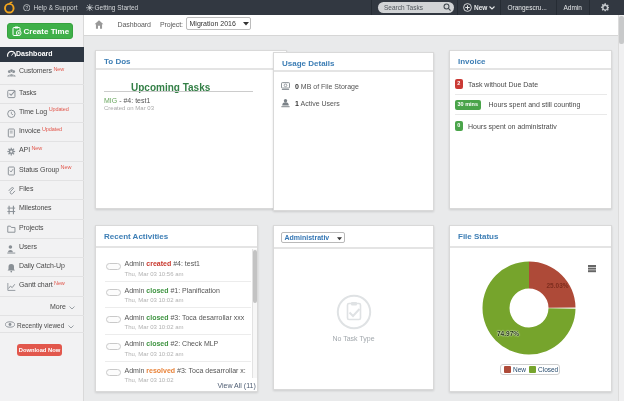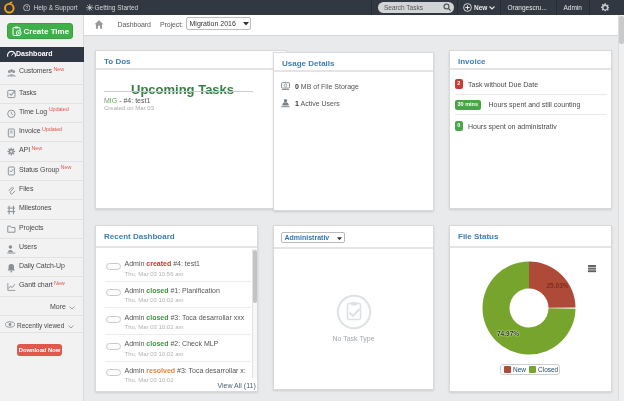--- a/index.html
+++ b/index.html
@@ -192,21 +192,21 @@
 <svg class="abs" style="left:68px;top:324.8px" width="6" height="4" viewBox="0 0 6 4">
     <path d="M0.5 0.5 L3 3 L5.5 0.5" fill="none" stroke="#9aa0a5" stroke-width="1"></path>
   </svg>
 
 <div class="abs" style="left:17px;top:343.5px;width:45px;height:12.5px;background:#e2574c;border-radius:3px;"></div>
 <div class="abs" style="left:17px;top:347px;width:45px;text-align:center;font-size:5.8px;font-weight:bold;color:#fff;">Download Now</div>
 
 <div class="card" style="left:95px;top:50px;width:192px;height:159px;">
   <div class="ctitle">To Dos</div>
   <div class="chline" style="top:17px;"></div>
-  <div class="abs" style="left:8px;top:30.5px;font-size:13px;font-weight:bold;color:#337f46;padding-left:27px;">Upcoming Tasks</div>
+  <div class="abs" style="left:8px;top:30.5px;font-size:10px;font-weight:bold;color:#337f46;padding-left:27px;">Upcoming Tasks</div>
   <div class="abs" style="left:8px;top:40.2px;width:149px;height:1px;background:#cccccc;"></div>
   <div class="abs" style="left:8px;top:45.5px;font-size:7px;color:#555;"><span style="color:#67a55c;">MIG</span> - #4: test1</div>
   <div class="abs" style="left:8px;top:53.5px;font-size:6px;color:#a9a9a9;">Created on Mar 03</div>
 </div>
 
 <div class="card" style="left:273px;top:52px;width:161px;height:159px;">
   <div class="ctitle">Usage Details</div>
   <div class="chline" style="top:17px;"></div>
   <svg class="abs" style="left:6.5px;top:28.5px" width="9" height="8.5" viewBox="0 0 10 9">
     <rect x="0.5" y="0.5" width="9" height="6" rx="1" fill="none" stroke="#7b8288" stroke-width="1"></rect>
@@ -229,21 +229,21 @@
   <div class="abs" style="left:18px;top:29.5px;font-size:7px;color:#4a4a4a;">Task without Due Date</div>
   <div class="abs" style="left:5px;top:42.6px;width:152px;height:1px;background:#e9e9e9;"></div>
   <div class="abs" style="left:5px;top:49.2px;width:25.5px;height:9.5px;background:#4aa44a;border-radius:2px;color:#fff;font-size:5.5px;font-weight:bold;text-align:center;line-height:9.5px;">30 mins</div>
   <div class="abs" style="left:38.5px;top:50.4px;font-size:7px;color:#4a4a4a;">Hours spent and still counting</div>
   <div class="abs" style="left:5px;top:63.4px;width:152px;height:1px;background:#e9e9e9;"></div>
   <div class="abs" style="left:5px;top:70.4px;width:7.5px;height:9.5px;background:#4aa44a;border-radius:2px;color:#fff;font-size:5.5px;font-weight:bold;text-align:center;line-height:9.5px;">0</div>
   <div class="abs" style="left:18px;top:71.6px;font-size:7px;color:#4a4a4a;">Hours spent on administrativ</div>
 </div>
 
 <div class="card" style="left:95px;top:225px;width:163px;height:167px;">
-  <div class="ctitle">Recent Dashboard</div>
+  <div class="ctitle">Recent Activities</div>
   <div class="chline" style="top:19.7px;"></div>
   <div class="abs" style="left:9.5px;top:36.6px;width:15px;height:7px;border:1px solid #c9c9c9;border-radius:4px;background:#fcfcfc;"></div>
     <div class="abs" style="left:28.5px;top:34.2px;font-size:7px;color:#555;white-space:nowrap;">Admin <b style="color:#c8372d">created</b> #4: test1</div>
     <div class="abs" style="left:28.5px;top:44.5px;font-size:6px;color:#b2b2b2;white-space:nowrap;">Thu, Mar 03 10:56 am</div>
 <div class="abs" style="left:9px;top:54.5px;width:146px;height:1px;background:#ececec;"></div>
 <div class="abs" style="left:9.5px;top:63.3px;width:15px;height:7px;border:1px solid #c9c9c9;border-radius:4px;background:#fcfcfc;"></div>
     <div class="abs" style="left:28.5px;top:60.9px;font-size:7px;color:#555;white-space:nowrap;">Admin <b style="color:#3e9441">closed</b> #1: Planification</div>
     <div class="abs" style="left:28.5px;top:71.2px;font-size:6px;color:#b2b2b2;white-space:nowrap;">Thu, Mar 03 10:02 am</div>
 <div class="abs" style="left:9px;top:81.2px;width:146px;height:1px;background:#ececec;"></div>
 <div class="abs" style="left:9.5px;top:90.0px;width:15px;height:7px;border:1px solid #c9c9c9;border-radius:4px;background:#fcfcfc;"></div>

